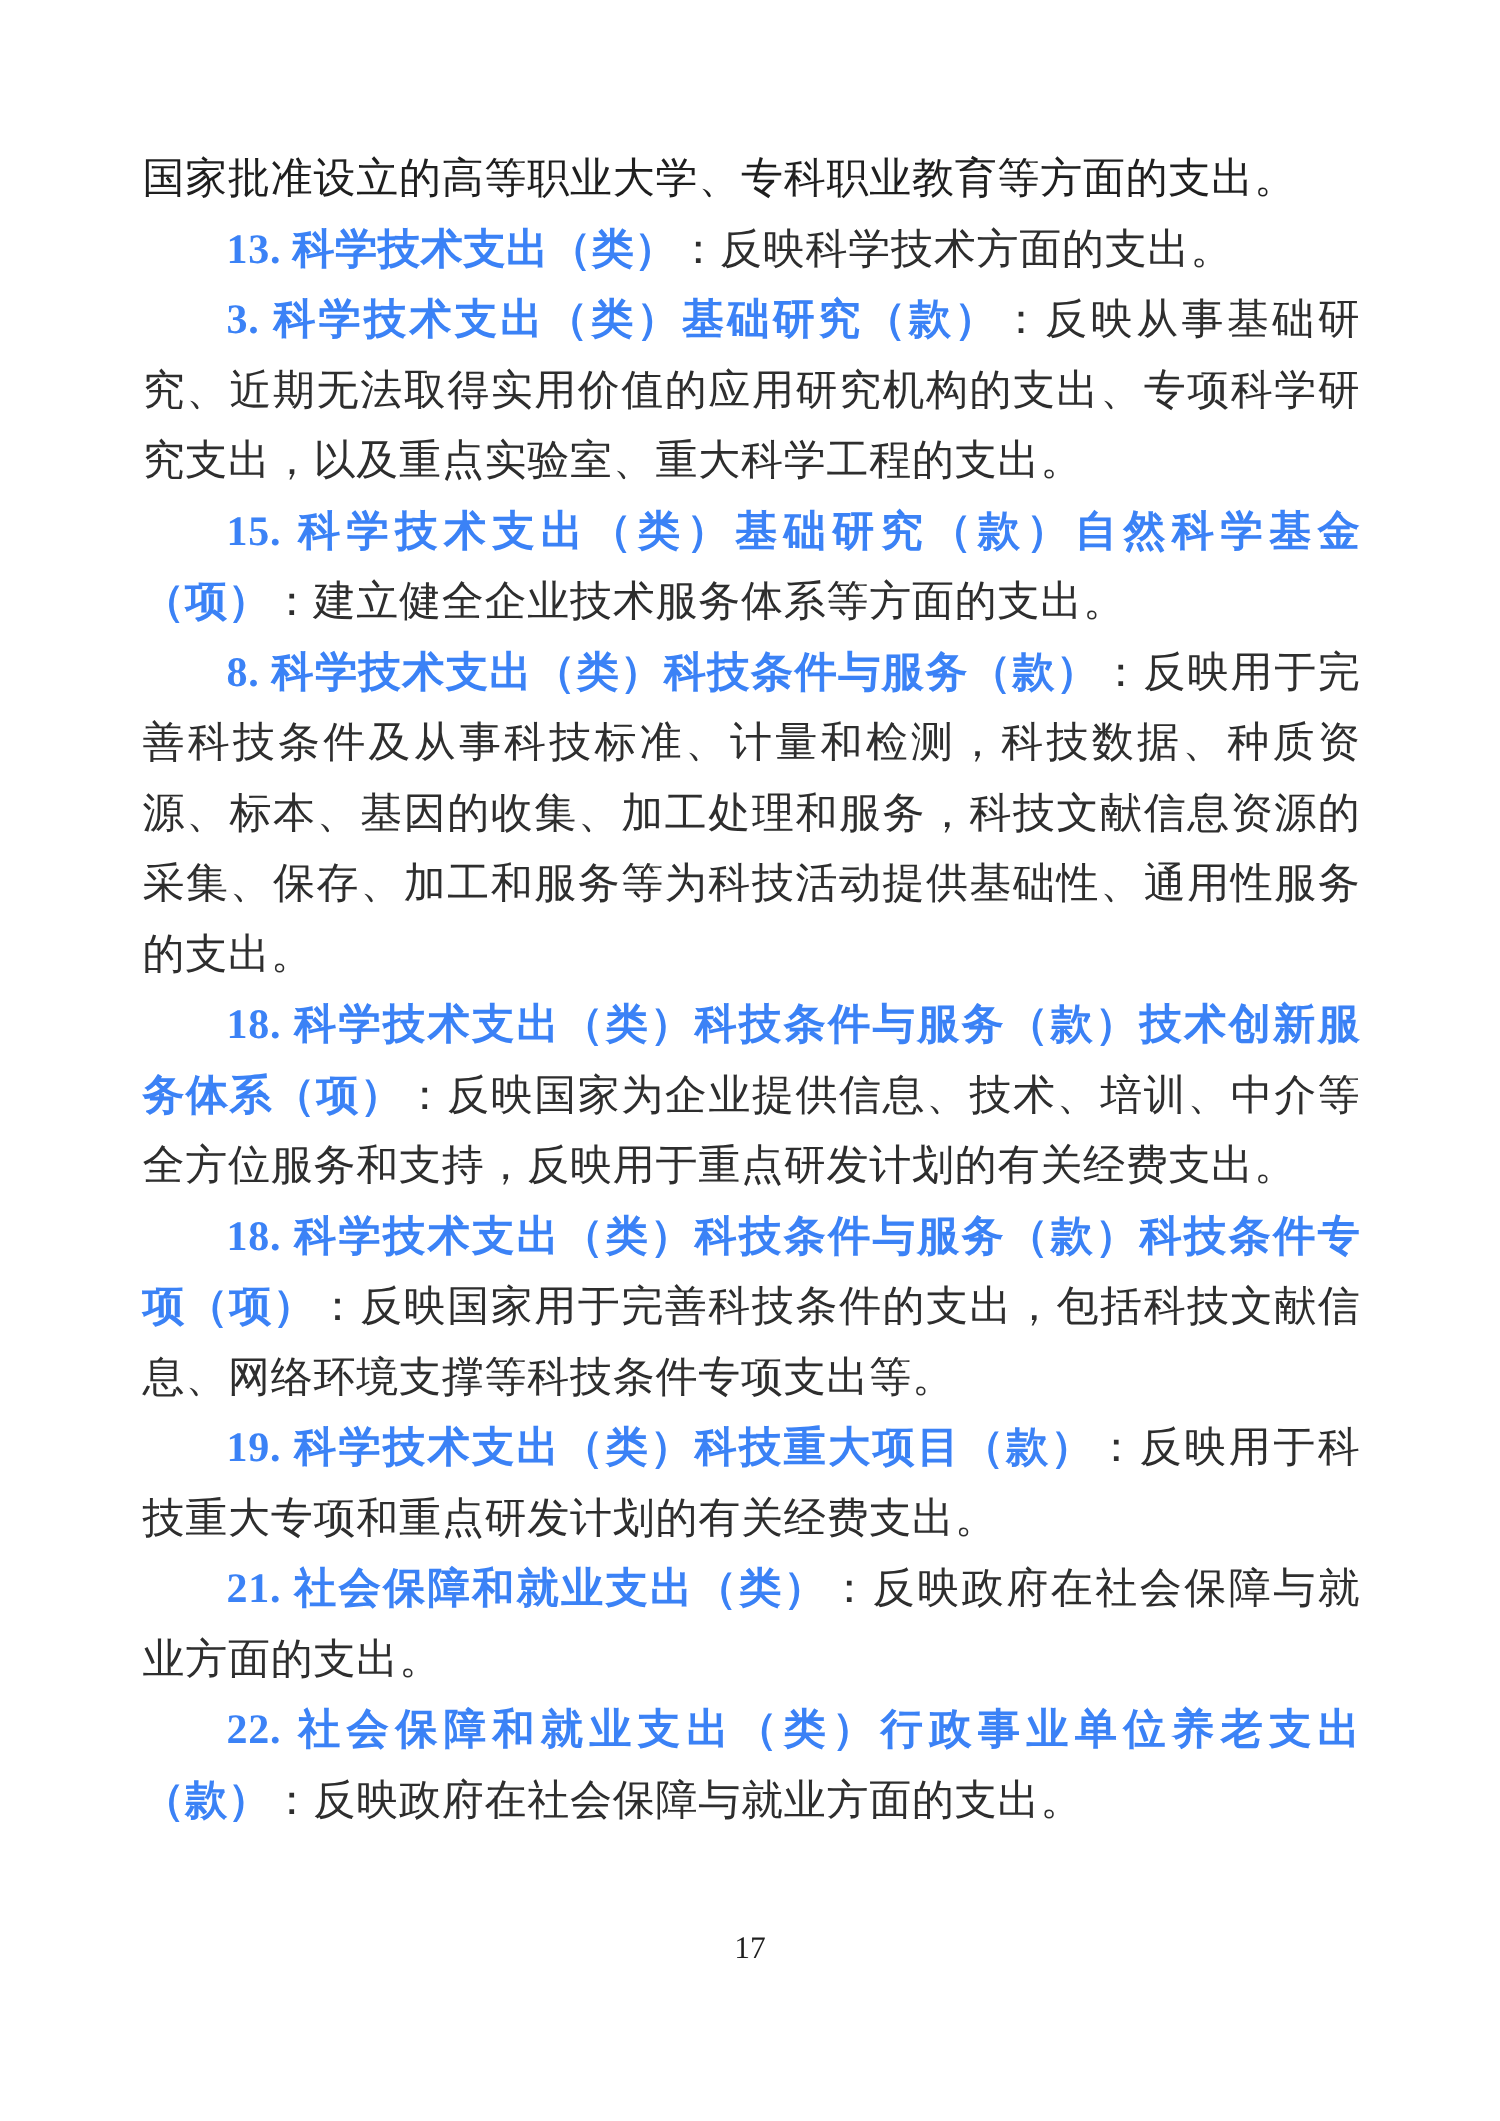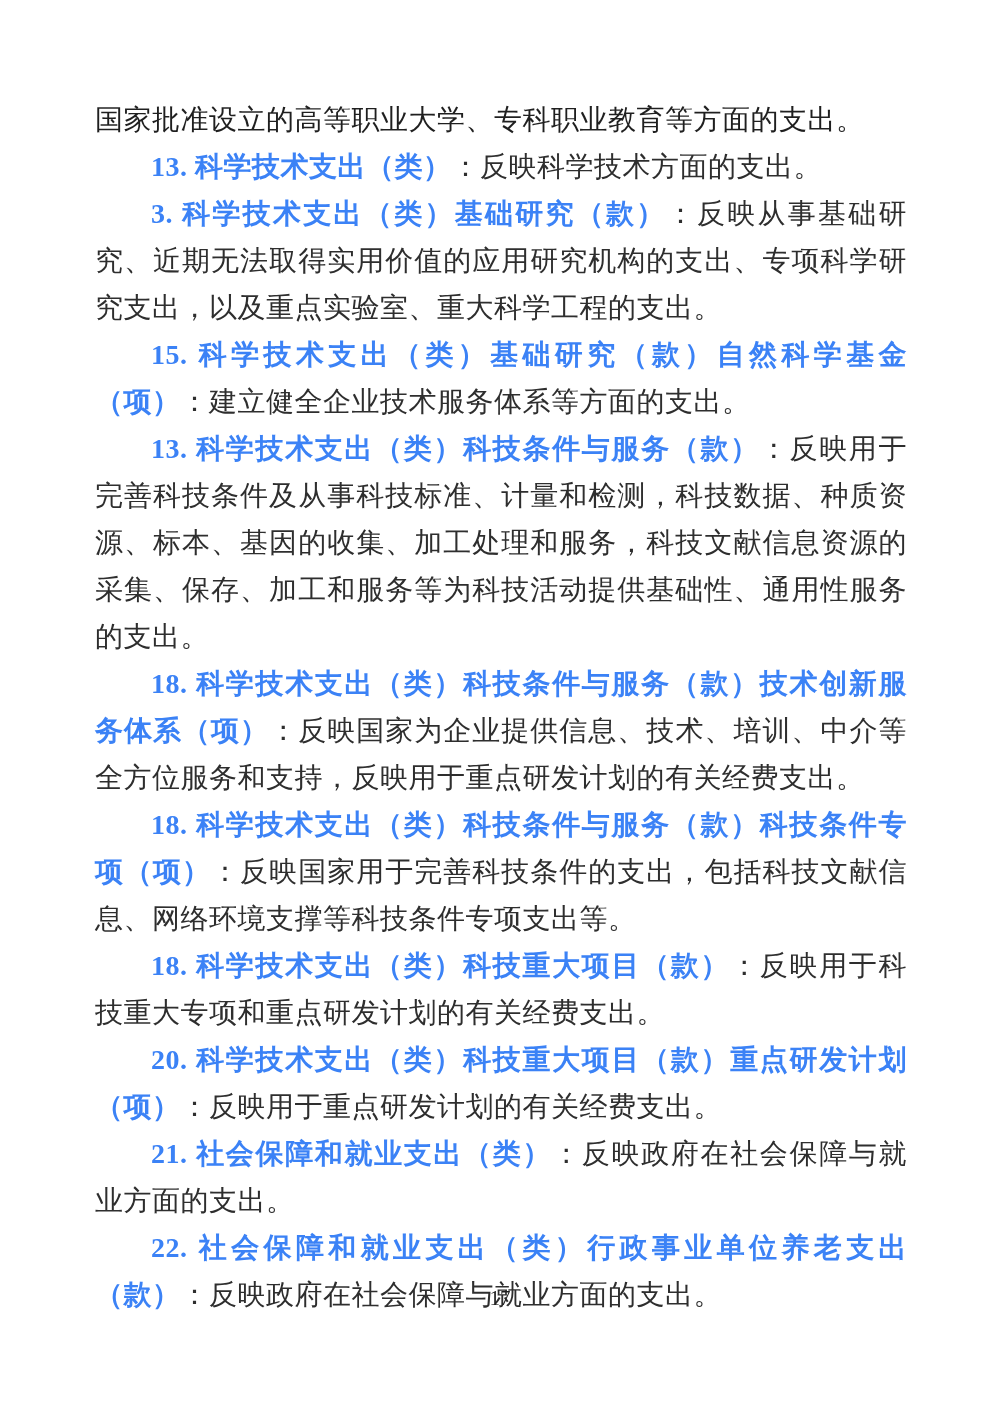--- a/index.html
+++ b/index.html
@@ -65,29 +65,28 @@
   <div class="content">
 
     <p class="para cont">国家批准设立的高等职业大学、专科职业教育等方面的支出。</p>
 
     <p class="para item"><span class="term">13. 科学技术支出（类）</span><span class="desc">：反映科学技术方面的支出。</span></p>
 
     <p class="para item"><span class="term">3. 科学技术支出（类）基础研究（款）</span><span class="desc">：反映从事基础研究、近期无法取得实用价值的应用研究机构的支出、专项科学研究支出，以及重点实验室、重大科学工程的支出。</span></p>
 
     <p class="para item"><span class="term">15. 科学技术支出（类）基础研究（款）自然科学基金（项）</span><span class="desc">：建立健全企业技术服务体系等方面的支出。</span></p>
 
-    <p class="para item"><span class="term">13. 科学技术支出（类）科技条件与服务（款）</span><span class="desc">：反映用于完善科技条件及从事科技标准、计量和检测，科技数据、种质资源、标本、基因的收集、加工处理和服务，科技文献信息资源的采集、保存、加工和服务等为科技活动提供基础性、通用性服务的支出。</span></p>
+    <p class="para item"><span class="term">8. 科学技术支出（类）科技条件与服务（款）</span><span class="desc">：反映用于完善科技条件及从事科技标准、计量和检测，科技数据、种质资源、标本、基因的收集、加工处理和服务，科技文献信息资源的采集、保存、加工和服务等为科技活动提供基础性、通用性服务的支出。</span></p>
 
     <p class="para item"><span class="term">18. 科学技术支出（类）科技条件与服务（款）技术创新服务体系（项）</span><span class="desc">：反映国家为企业提供信息、技术、培训、中介等全方位服务和支持，反映用于重点研发计划的有关经费支出。</span></p>
 
     <p class="para item"><span class="term">18. 科学技术支出（类）科技条件与服务（款）科技条件专项（项）</span><span class="desc">：反映国家用于完善科技条件的支出，包括科技文献信息、网络环境支撑等科技条件专项支出等。</span></p>
 
-    <p class="para item"><span class="term">18. 科学技术支出（类）科技重大项目（款）</span><span class="desc">：反映用于科技重大专项和重点研发计划的有关经费支出。</span></p>
+    <p class="para item"><span class="term">19. 科学技术支出（类）科技重大项目（款）</span><span class="desc">：反映用于科技重大专项和重点研发计划的有关经费支出。</span></p>
 
-    <p class="para item"><span class="term">20. 科学技术支出（类）科技重大项目（款）重点研发计划（项）</span><span class="desc">：反映用于重点研发计划的有关经费支出。</span></p>
 
     <p class="para item"><span class="term">21. 社会保障和就业支出（类）</span><span class="desc">：反映政府在社会保障与就业方面的支出。</span></p>
 
     <p class="para item"><span class="term">22. 社会保障和就业支出（类）行政事业单位养老支出（款）</span><span class="desc">：反映政府在社会保障与就业方面的支出。</span></p>
 
   </div>
 
   <div class="pageno">17</div>
 </div>
 

